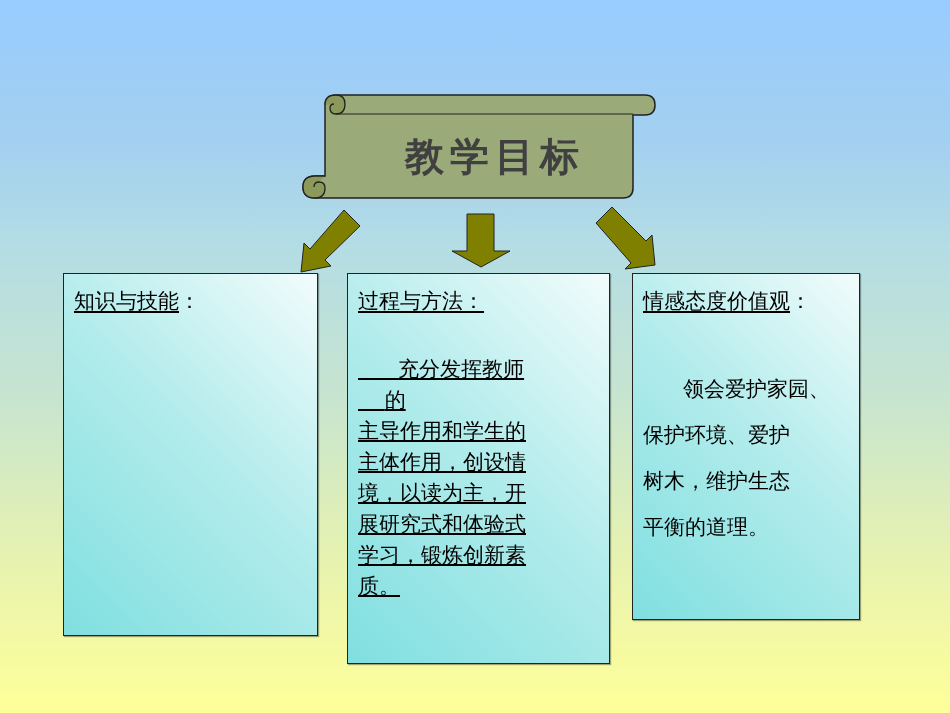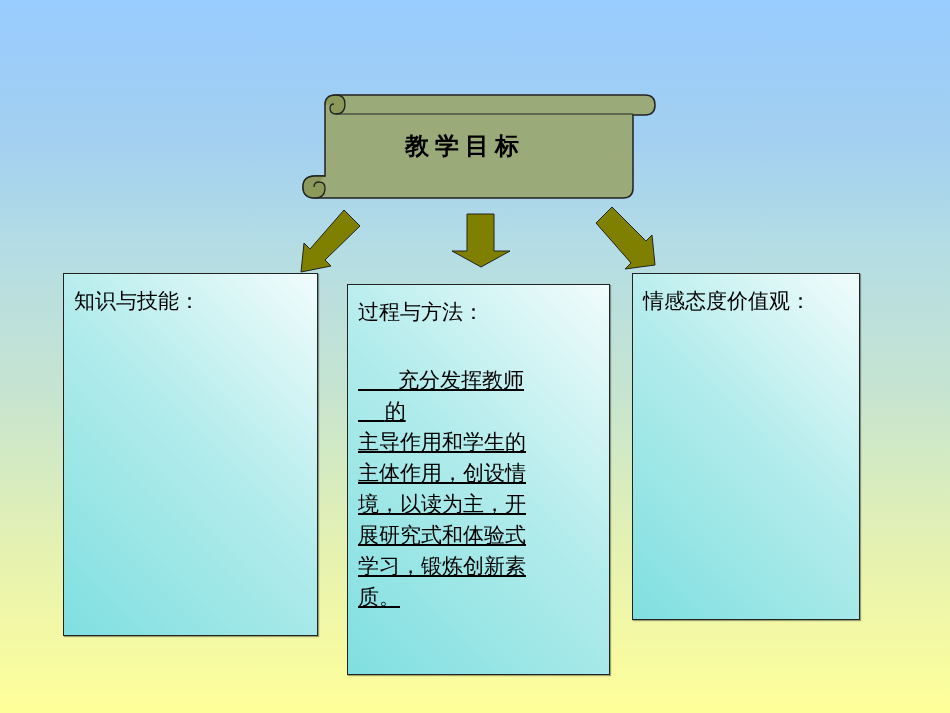--- a/index.html
+++ b/index.html
@@ -6,38 +6,38 @@
   body {
     width:950px; height:713px; overflow:hidden; position:relative;
     background: linear-gradient(to bottom, #99ccff 0%, #a3d0f0 20%, #b4dde4 35%, #c6e4d0 55%, #e6f2b0 78%, #ffff99 100%);
     font-family: "DejaVu Sans", "Liberation Sans", sans-serif;
   }
   .scroll { position:absolute; left:300px; top:92px; width:358px; height:110px; }
   .scroll svg { position:absolute; left:0; top:0; }
   .scroll-title {
     position:absolute; left:105px; top:38px; width:180px;
     font-family: "DejaVu Serif", "Liberation Serif", serif;
-    font-size:24px; font-weight:bold; color:#000000; letter-spacing:6px;
+    font-size:39px; font-weight:bold; color:#404040; letter-spacing:6px;
   }
   .arrow { position:absolute; }
   .box {
     position:absolute; border:1px solid #222;
     box-shadow: 1px 1px 1px rgba(0,0,0,0.35);
     background: linear-gradient(45deg, #80dfe0 0%, #b4ecec 55%, #f2fcfc 100%);
     box-sizing:border-box; color:#000;
     font-size:21px; line-height:31px;
   }
   .box-title {
     position:absolute; left:10px; top:12px; white-space:nowrap;
   }
-  .box-title .u { text-underline-offset:3px; }
+  .box-title .u { text-decoration: underline; text-underline-offset:3px; }
   .box-body { position:absolute; left:10px; right:8px; white-space:pre-wrap; }
   #box1 { left:63px; top:273px; width:255px; height:363px; }
   #box1 .box-body { top:74px; }
-  #box2 { left:347px; top:284px; width:263px; height:391px; }
+  #box2 { left:347px; top:273px; width:263px; height:391px; }
   #box2 .box-body { top:80px;text-decoration:underline; }
   #box3 { left:632px; top:273px; width:228px; height:347px; }
   #box3 .box-body { top:92px; line-height:46px; }
 </style>
 </head>
 <body>
 
 <div class="scroll">
   <svg width="358" height="110" viewBox="0 0 358 110">
 
@@ -72,13 +72,17 @@
 主导作用和学生的
 主体作用，创设情
 境，以读为主，开
 展研究式和体验式
 学习，锻炼创新素
 质。</div>
 </div>
 
 <div class="box" id="box3">
   <div class="box-title"><span class="u">情感态度价值观</span><span>：</span></div>
+  <div class="box-body">      领会爱护家园、
+保护环境、爱护
+树木，维护生态
+平衡的道理。</div>
 </div>
 
 </body></html>

